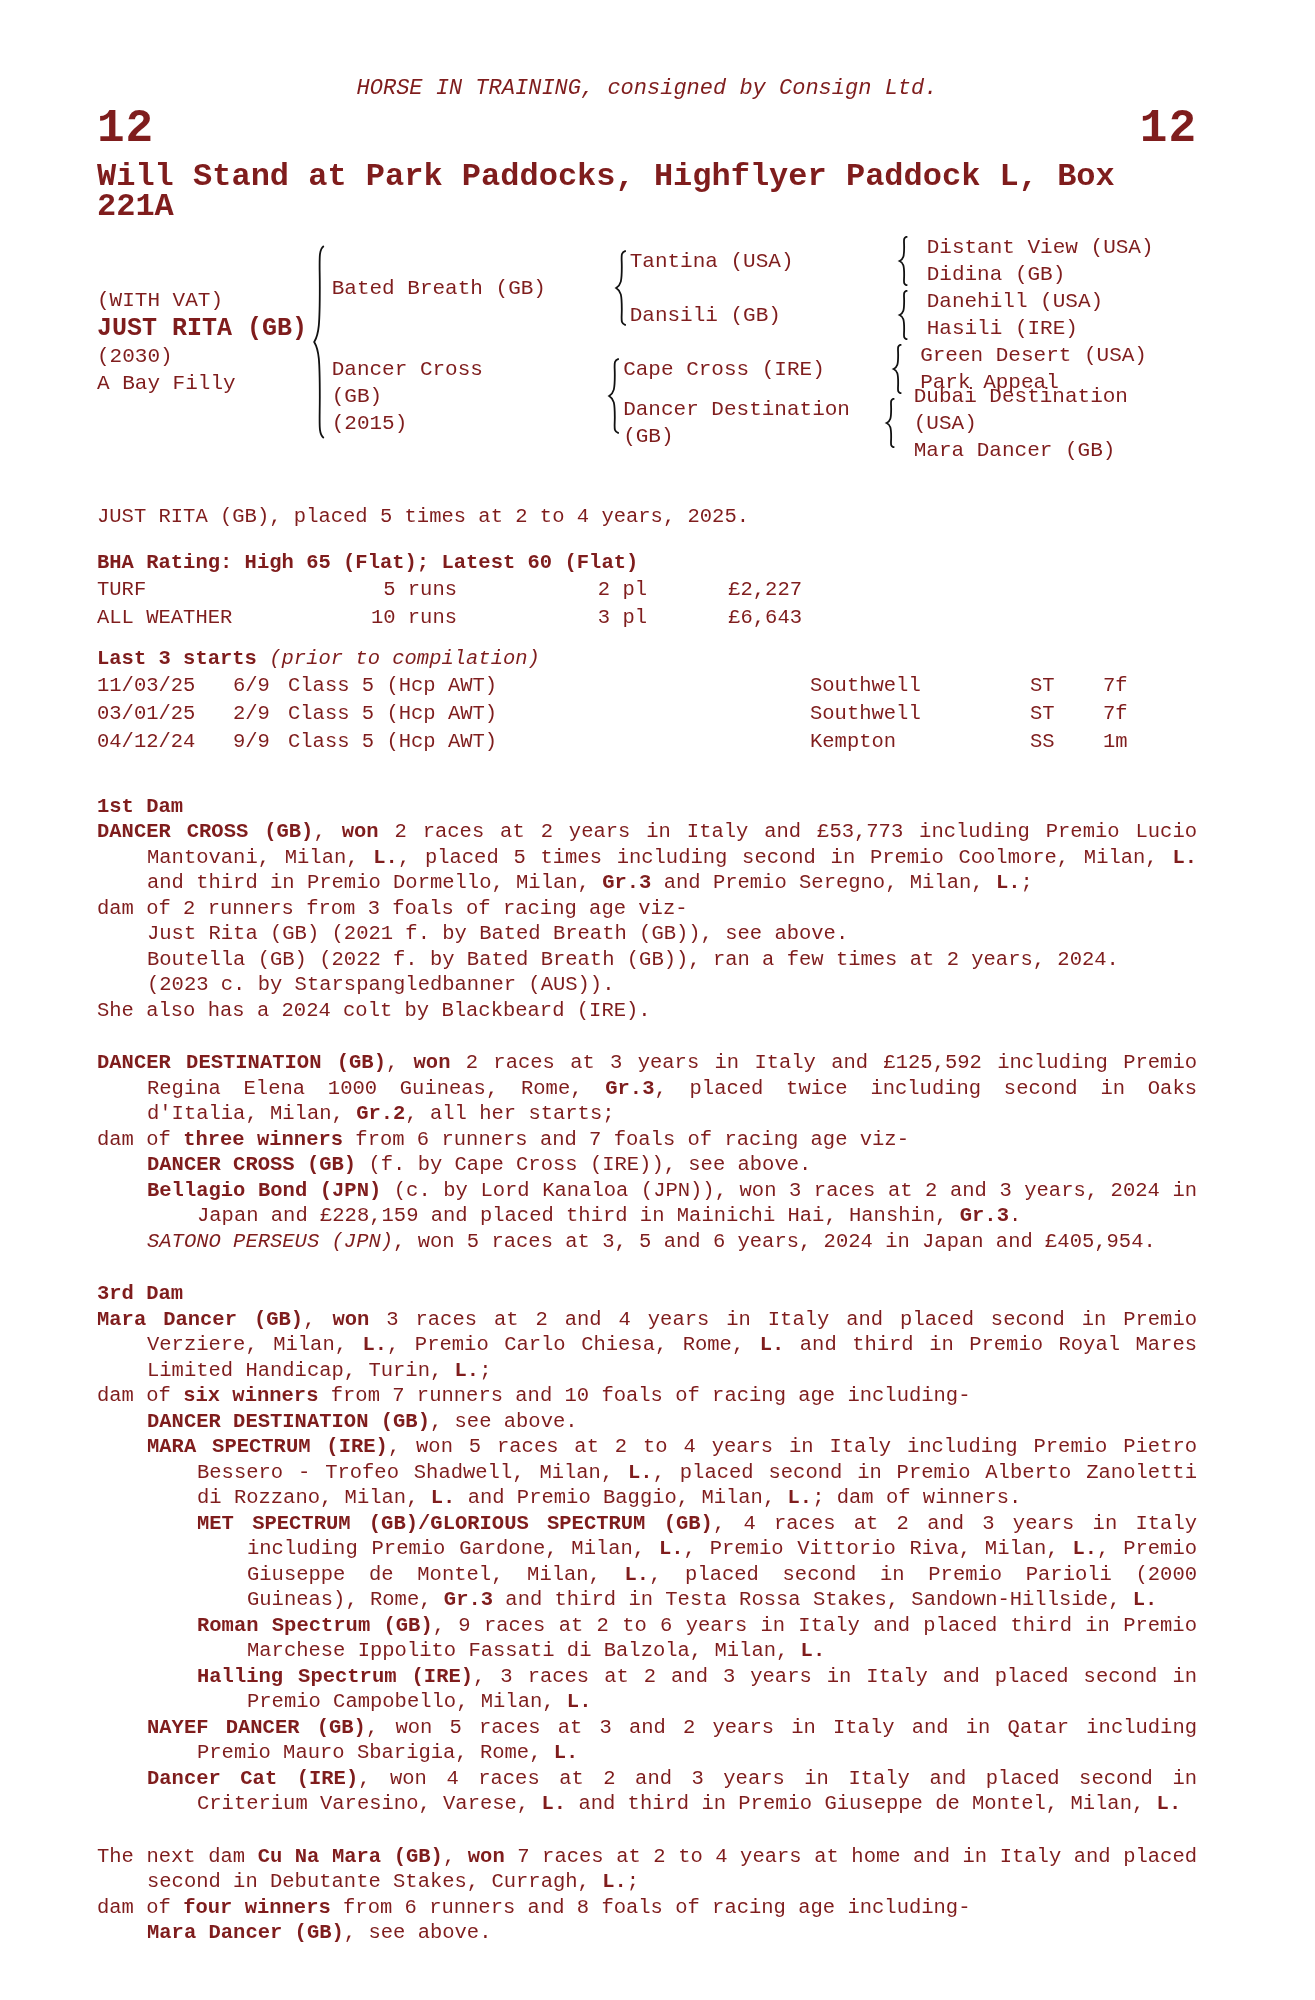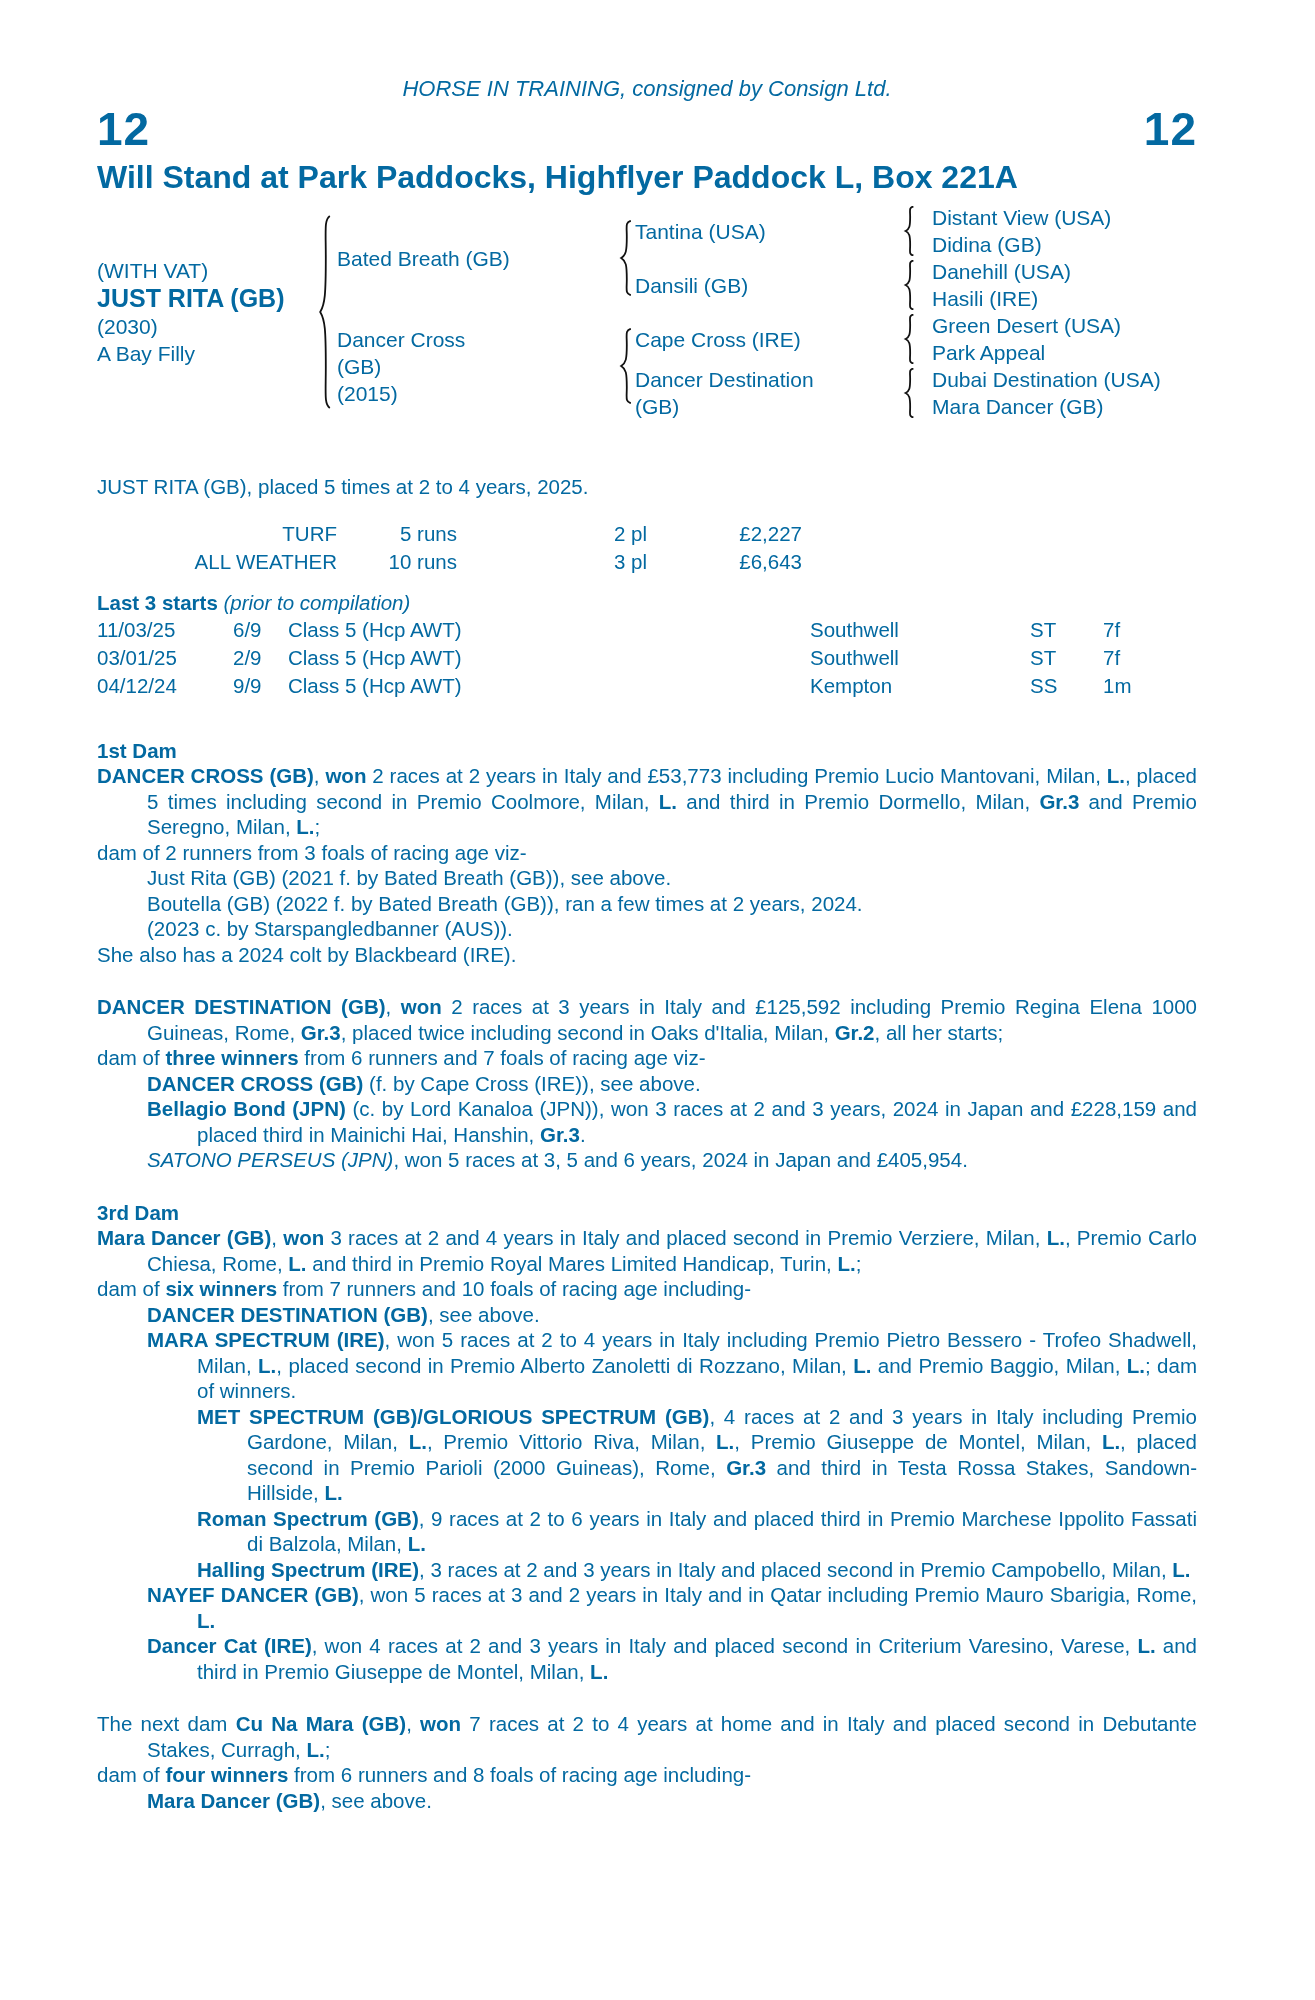--- a/index.html
+++ b/index.html
@@ -2,22 +2,22 @@
 <html><head>
 <meta charset="utf-8">
 <style>
   html,body{margin:0;padding:0;background:#fff;}
   .page{
     position:relative;
     width:1315px;height:2000px;
     box-sizing:border-box;
     padding:76px 118px 0 97px;
     background:#fff;
-    color:#0369a1;
-    font-family:Liberation Sans, sans-serif;
+    color:#7f1d1d;
+    font-family:Liberation Mono, monospace;
     font-size:20.5px;
     line-height:25.5px;
     overflow:hidden;
   }
   .rs-b{font-weight:bold;}
   .rs-i{font-style:italic;}
 
   .header-note{text-align:center;font-style:italic;font-size:22px;line-height:26px;}
   .lot-row{display:flex;justify-content:space-between;align-items:flex-start;margin-top:2px;height:54px;}
   .lot-num{font-weight:bold;font-size:46px;line-height:50px;letter-spacing:1px;}
@@ -42,21 +42,21 @@
   .pair-col{display:flex;flex-direction:column;}
   .pair{display:flex;align-items:center;height:54px;}
   .gp-name{width:265px;}
   .ggp-col{padding-left:14px;}
 
   .record-line{margin-top:54px;}
 
   .bha{margin-top:20px;}
   .bha-heading{font-weight:bold;line-height:26px;}
   .bha-row{display:grid;grid-template-columns:240px 120px 190px 155px;line-height:28px;}
-  .bha-row .c1{text-align:right;}
+  .bha-row .c1{text-align:left;}
   .bha-row .c2,.bha-row .c3,.bha-row .c4{text-align:right;}
 
   .starts{margin-top:14px;}
   .starts-heading{line-height:26px;}
   .starts-heading .hb{font-weight:bold;}
   .starts-heading .hi{font-style:italic;}
   .start-row{display:grid;grid-template-columns:136px 55px 522px 220px 73px auto;line-height:28px;}
 
   .section{margin-top:27px;}
   .section.first{margin-top:38px;}
@@ -163,20 +163,21 @@
           </div>
         </div>
       </div>
 
     </div>
   </div>
 
   <div class="record-line">JUST RITA (GB), placed 5 times at 2 to 4 years, 2025.</div>
 
   <div class="bha">
+    <div class="bha-heading">BHA Rating: High 65 (Flat); Latest 60 (Flat)</div>
     <div>
         <div class="bha-row">
           <span class="cell c1">TURF</span>
           <span class="cell c2">5 runs</span>
           <span class="cell c3">2 pl</span>
           <span class="cell c4">£2,227</span>
         </div>
         <div class="bha-row">
           <span class="cell c1">ALL WEATHER</span>
           <span class="cell c2">10 runs</span>

